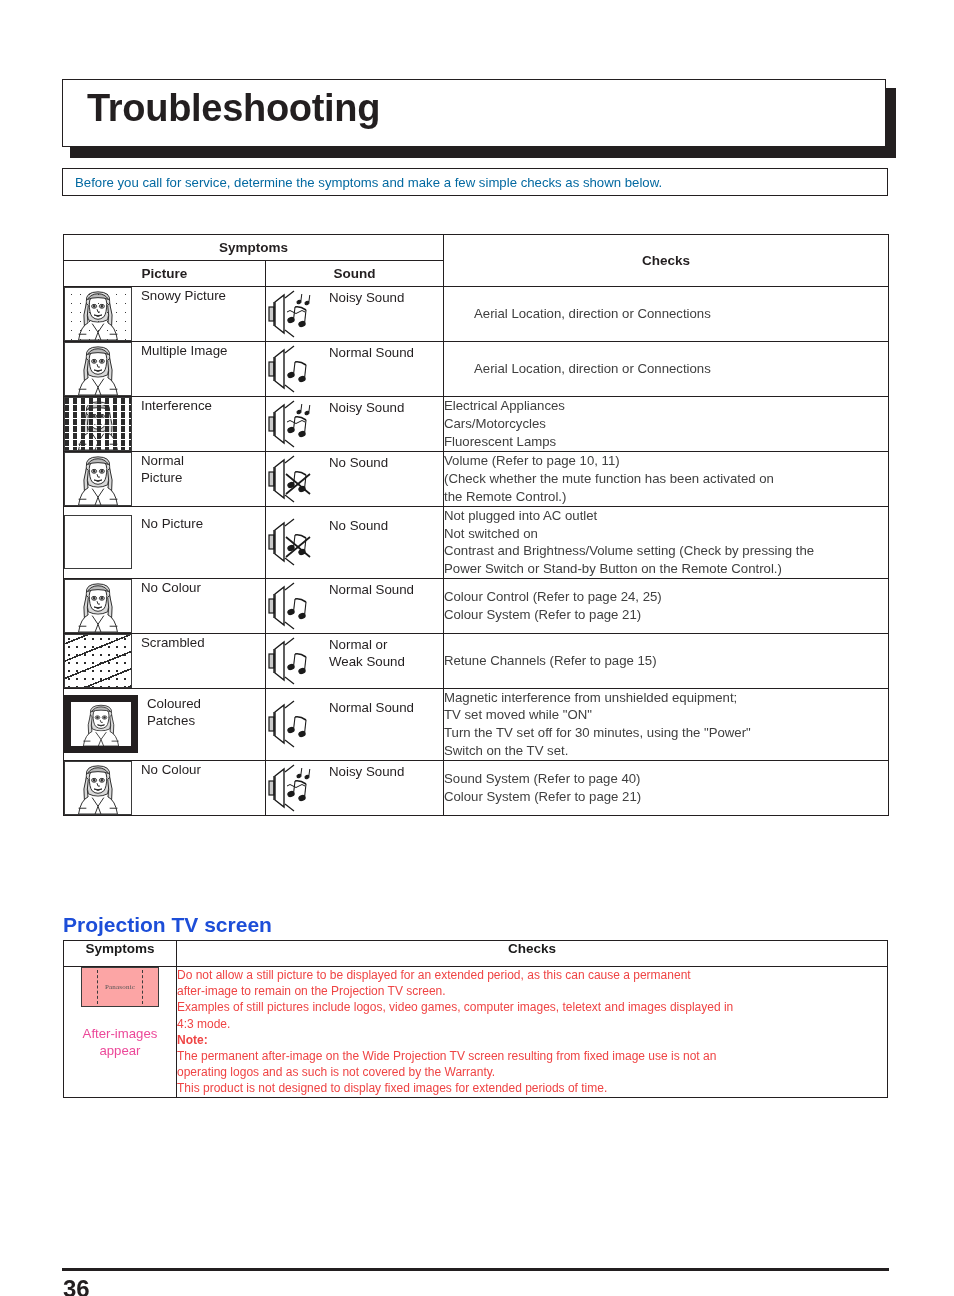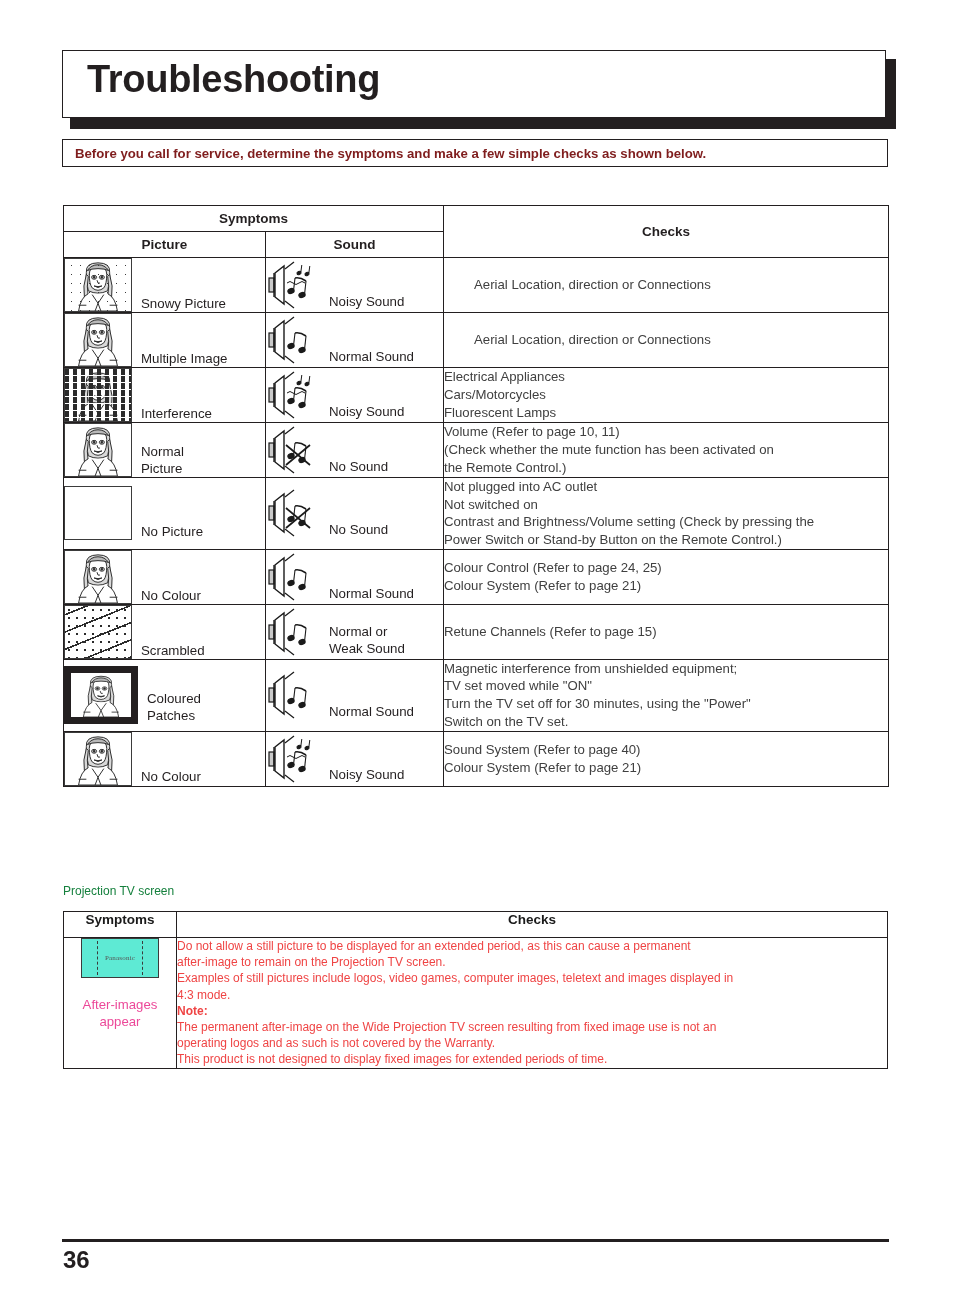--- a/index.html
+++ b/index.html
@@ -12,20 +12,21 @@
     height: 1296px;
     font-family: "Liberation Sans", sans-serif;
     color: #1a1a1a;
     position: relative;
     overflow: hidden;
   }
 
   .page {
     position: absolute;
     inset: 0;
+    margin-top: 29px;
   }
 
   
   .title-wrap {
     position: absolute;
     left: 62px;
     top: 50px;
     width: 826px;
     height: 70px;
   }
@@ -65,23 +66,23 @@
     top: 139px;
     width: 826px;
     height: 28px;
     border: 1.3px solid #231f20;
     box-sizing: border-box;
     display: flex;
     align-items: center;
   }
   .banner-text {
     font-size: 13.2px;
-    font-weight: bold;
+    font-weight: normal;
     padding-left: 12px;
-    color: #7f1d1d;
+    color: #0369a1;
     white-space: nowrap;
   }
 
   
   .tbl {
     position: absolute;
     left: 63px;
     top: 205px;
     width: 825px;
     border-collapse: collapse;
@@ -102,21 +103,21 @@
   }
   .col-pic { width: 202px; }
   .col-snd { width: 178px; }
   .col-chk { width: 445px; }
 
   .cell-sym {
     padding: 5px 4px 5px 8px;
   }
   .sym-inner {
     display: flex;
-    align-items: flex-end;
+    align-items: flex-start;
     gap: 9px;
   }
   .sym-label {
     font-size: 13.3px;
     line-height: 1.28;
     color: #231f20;
   }
   .checks {
     padding: 6px 14px 6px 13px;
     font-size: 13.2px;
@@ -178,23 +179,23 @@
     width: 54px;
     height: 50px;
     flex: 0 0 auto;
   }
 
   
   .proj-head {
     position: absolute;
     left: 63px;
     top: 884px;
-    font-size: 12px;
-    font-weight: normal;
-    color: #15803d;
+    font-size: 21px;
+    font-weight: bold;
+    color: #1d4ed8;
   }
 
   
   .tbl2 {
     position: absolute;
     left: 63px;
     top: 911px;
     width: 825px;
     border-collapse: collapse;
     table-layout: fixed;
@@ -223,21 +224,21 @@
     margin-top: 18px;
     color: #ec4899;
   }
   .mini-tv {
     width: 78px;
     height: 40px;
     border: 1.1px solid #3b3b3b;
     margin: 0 auto;
     position: relative;
     box-sizing: border-box;
-    background: #5eead4;
+    background: #fca5a5;
   }
   .mini-tv .dash {
     position: absolute;
     top: 2px;
     bottom: 2px;
     width: 0;
     border-left: 1.1px dashed #3b3b3b;
   }
   .mini-tv .dash.l { left: 15px; }
   .mini-tv .dash.r { right: 15px; }

